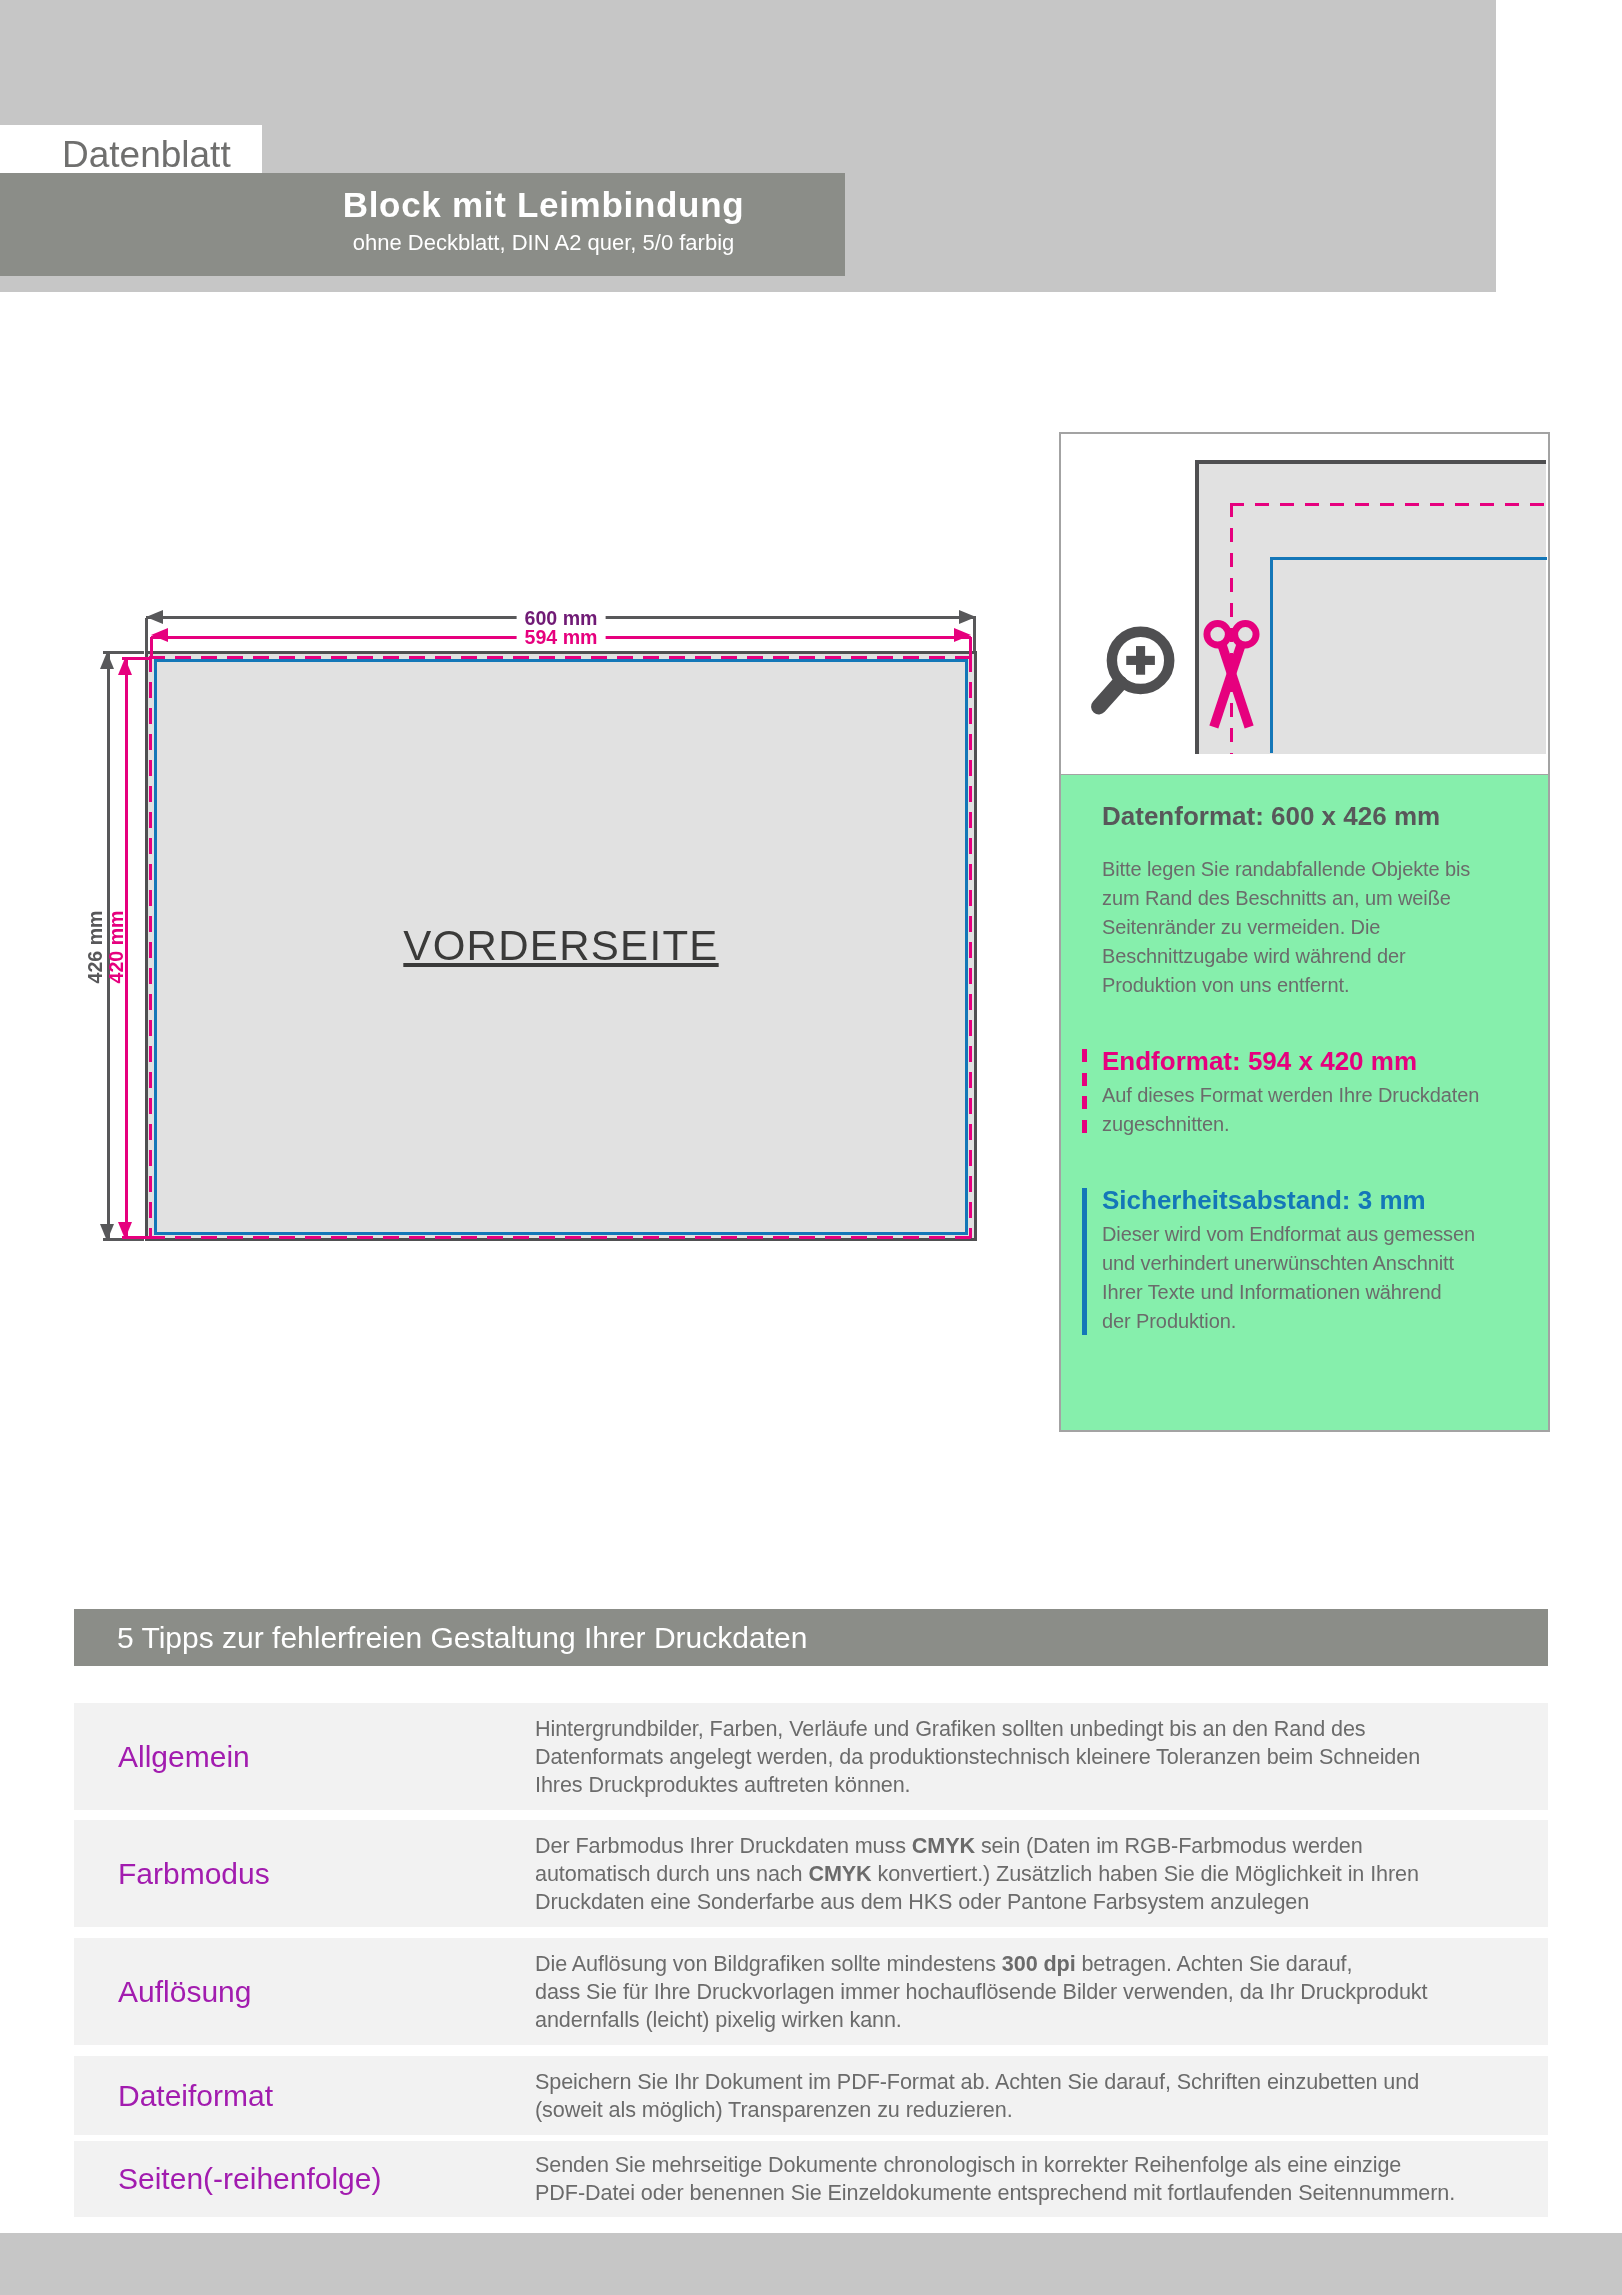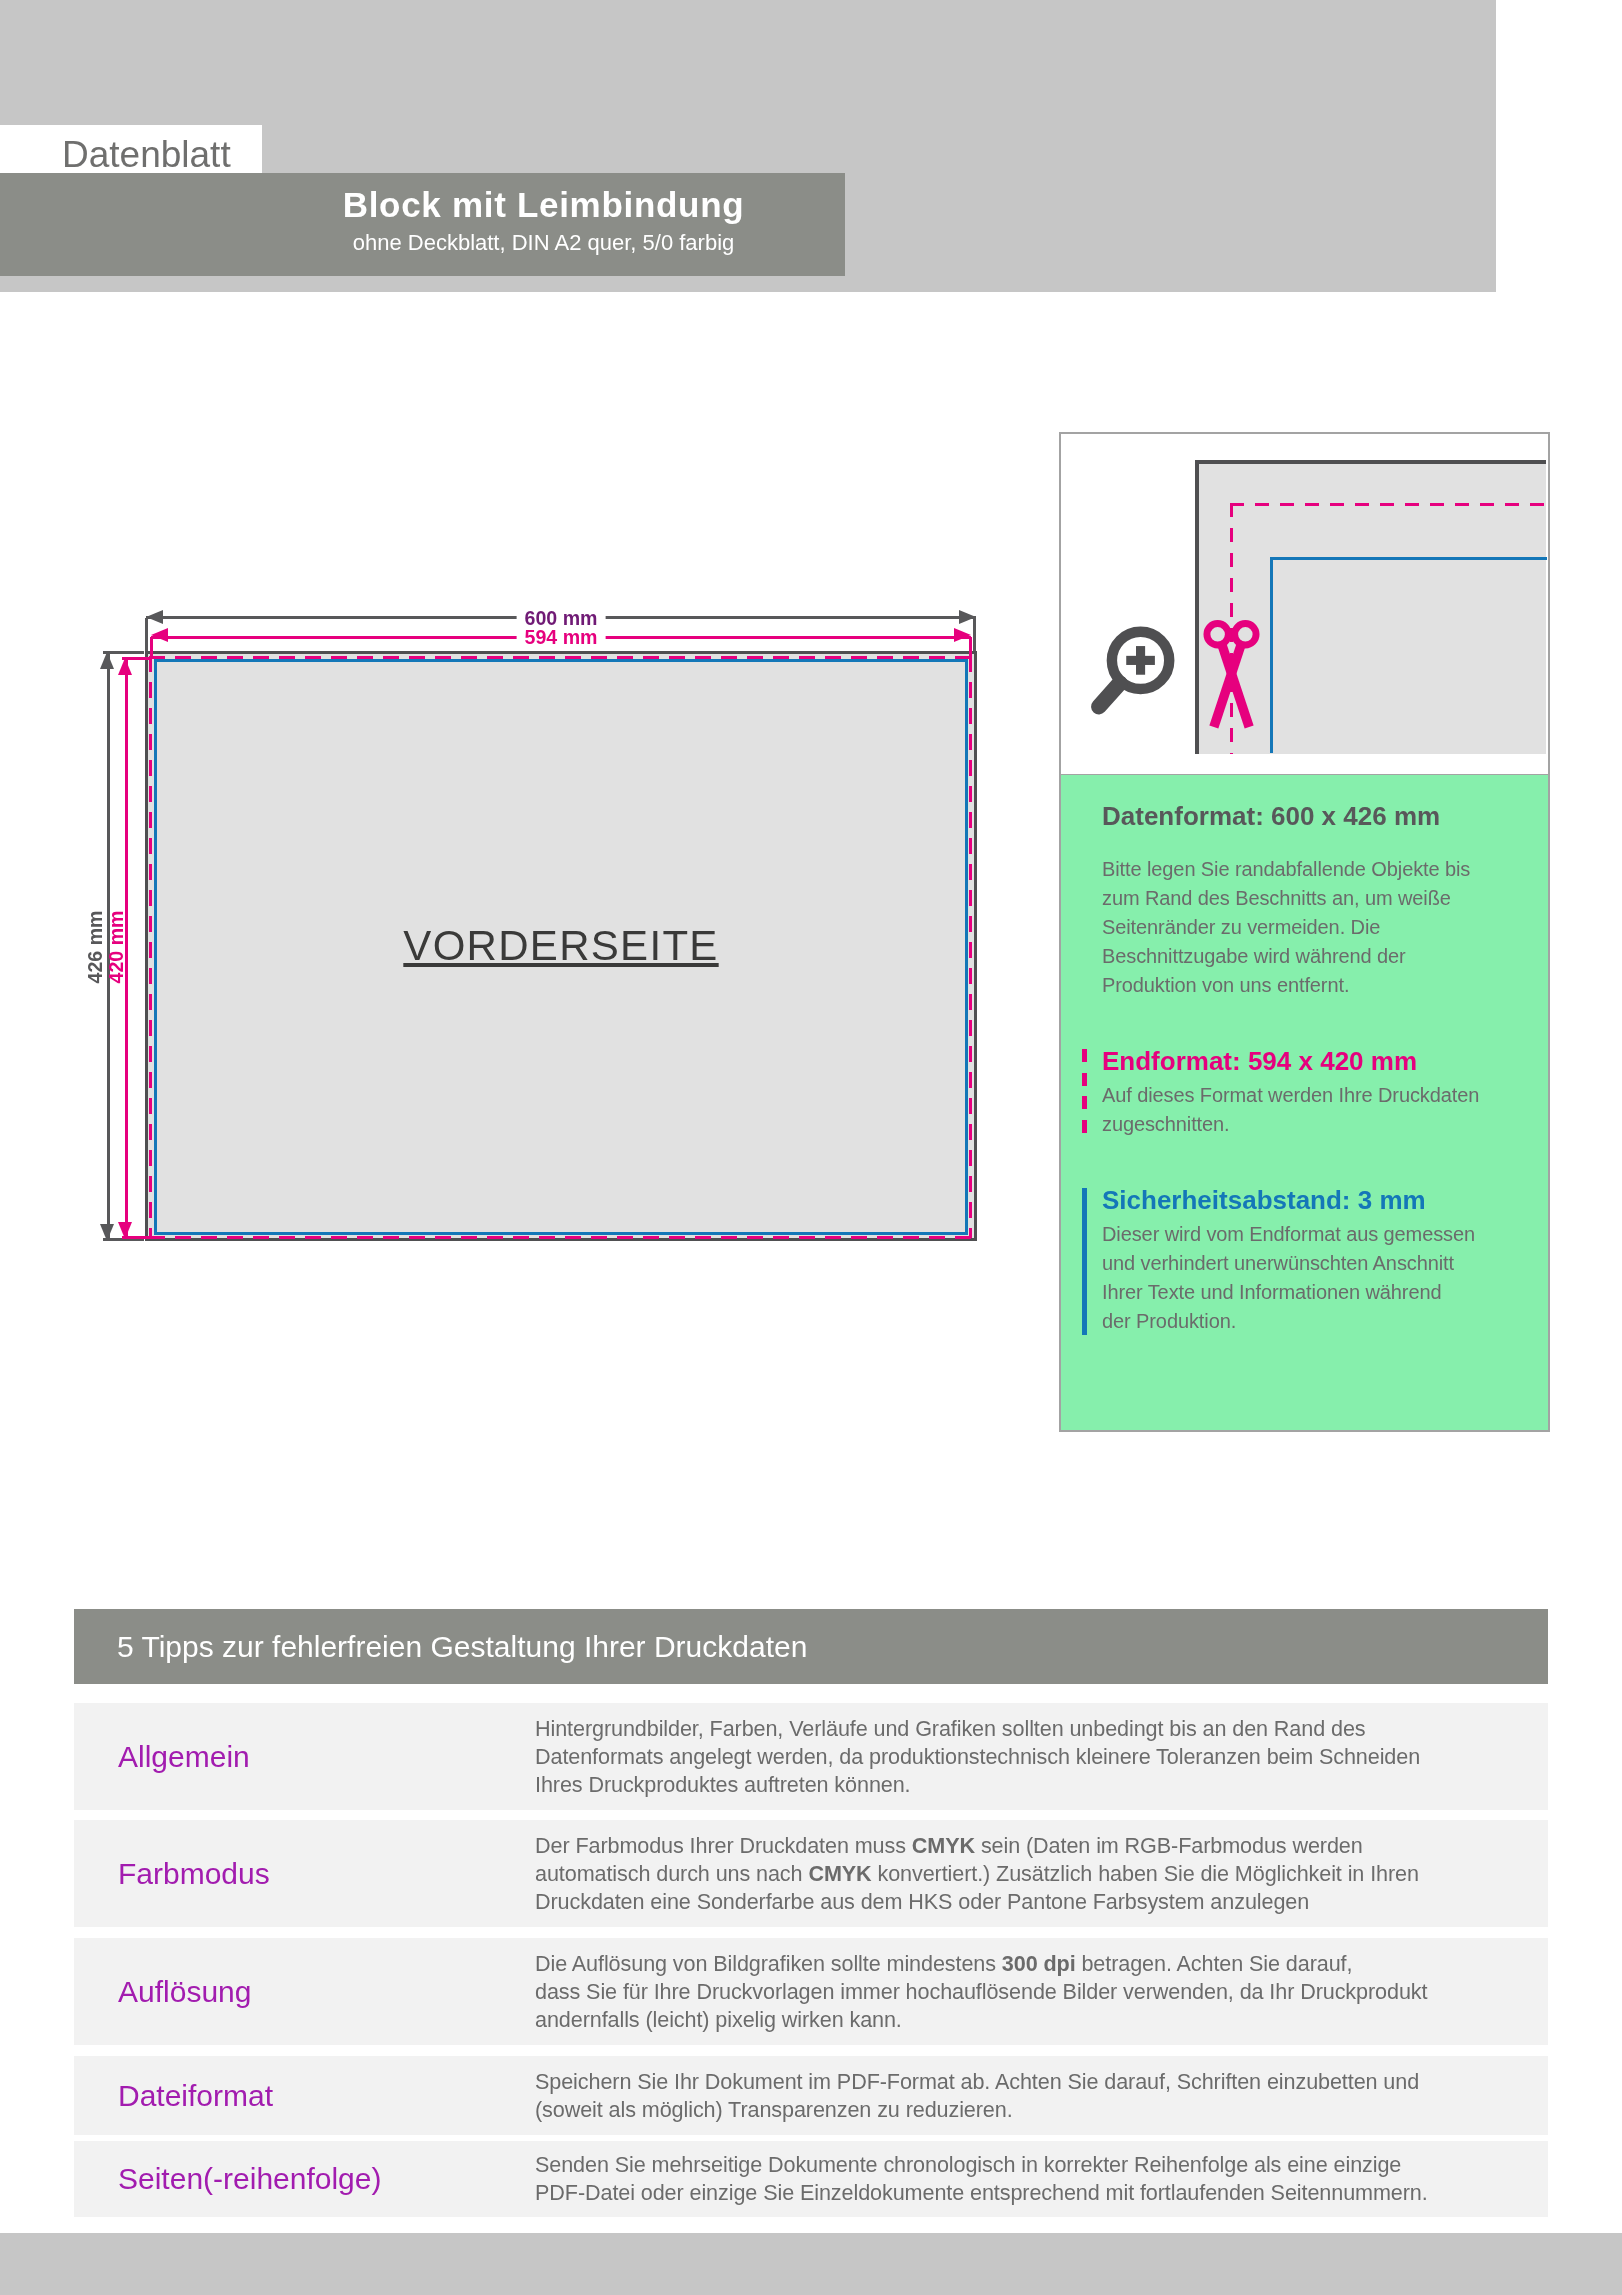--- a/index.html
+++ b/index.html
@@ -63,21 +63,21 @@
   .info-box .para2{margin-top:23px;}
   .section{position:relative;margin-top:46px;}
   .section h2{margin:0 0 3.9px 0;}
   .h-mag{color:#e6007e !important;}
   .h-blue{color:#1477b8 !important;}
   .bar-dashed{position:absolute;left:-19.6px;top:2.6px;width:4.6px;height:89px;
         background:repeating-linear-gradient(180deg,#e6007e 0 13px,transparent 13px 23.6px);}
   .bar-solid{position:absolute;left:-19.6px;top:2.6px;width:4.6px;height:147px;background:#1477b8;}
 
   
-  .tips-banner{position:absolute;left:74px;top:1609px;width:1474px;height:75px;background:#8b8d88;
+  .tips-banner{position:absolute;left:74px;top:1609px;width:1474px;height:57px;background:#8b8d88;
         display:flex;align-items:center;}
   .tips-banner span{padding-left:43px;font-size:30px;color:#ffffff;}
   .tip-row{position:absolute;left:74px;width:1474px;background:#f2f2f2;}
   .tip-row .lbl{position:absolute;left:44px;top:50%;transform:translateY(-50%);
         font-size:30px;color:#a21caf;white-space:nowrap;}
   .tip-row .txt{position:absolute;left:461px;top:50%;transform:translateY(-50%);
         width:1001px;font-size:21.6px;line-height:28px;color:#6b6b6b;letter-spacing:-0.1px;}
   .r1{top:1703px;height:107px;} .r2{top:1820px;height:107px;} .r3{top:1938px;height:107px;}
   .r4{top:2056px;height:79px;} .r5{top:2141px;height:76px;}
 
@@ -191,18 +191,18 @@
   <div class="tip-row r3">
     <div class="lbl">Auflösung</div>
     <div class="txt"><span>Die Auflösung von Bildgrafiken sollte mindestens </span><span style="font-weight: bold;">300 dpi</span><span> betragen. Achten Sie darauf,</span><br><span>dass Sie für Ihre Druckvorlagen immer hochauflösende Bilder verwenden, da Ihr Druckprodukt</span><br><span>andernfalls (leicht) pixelig wirken kann.</span></div>
   </div>
   <div class="tip-row r4">
     <div class="lbl">Dateiformat</div>
     <div class="txt"><span>Speichern Sie Ihr Dokument im PDF-Format ab. Achten Sie darauf, Schriften einzubetten und</span><br><span>(soweit als möglich) Transparenzen zu reduzieren.</span></div>
   </div>
   <div class="tip-row r5">
     <div class="lbl">Seiten(-reihenfolge)</div>
-    <div class="txt"><span>Senden Sie mehrseitige Dokumente chronologisch in korrekter Reihenfolge als eine einzige</span><br><span>PDF-Datei oder einzige Sie Einzeldokumente entsprechend mit fortlaufenden Seitennummern.</span></div>
+    <div class="txt"><span>Senden Sie mehrseitige Dokumente chronologisch in korrekter Reihenfolge als eine einzige</span><br><span>PDF-Datei oder benennen Sie Einzeldokumente entsprechend mit fortlaufenden Seitennummern.</span></div>
   </div>
 
   <div class="footer-band"></div>
 </div>
 
 
 </body></html>

